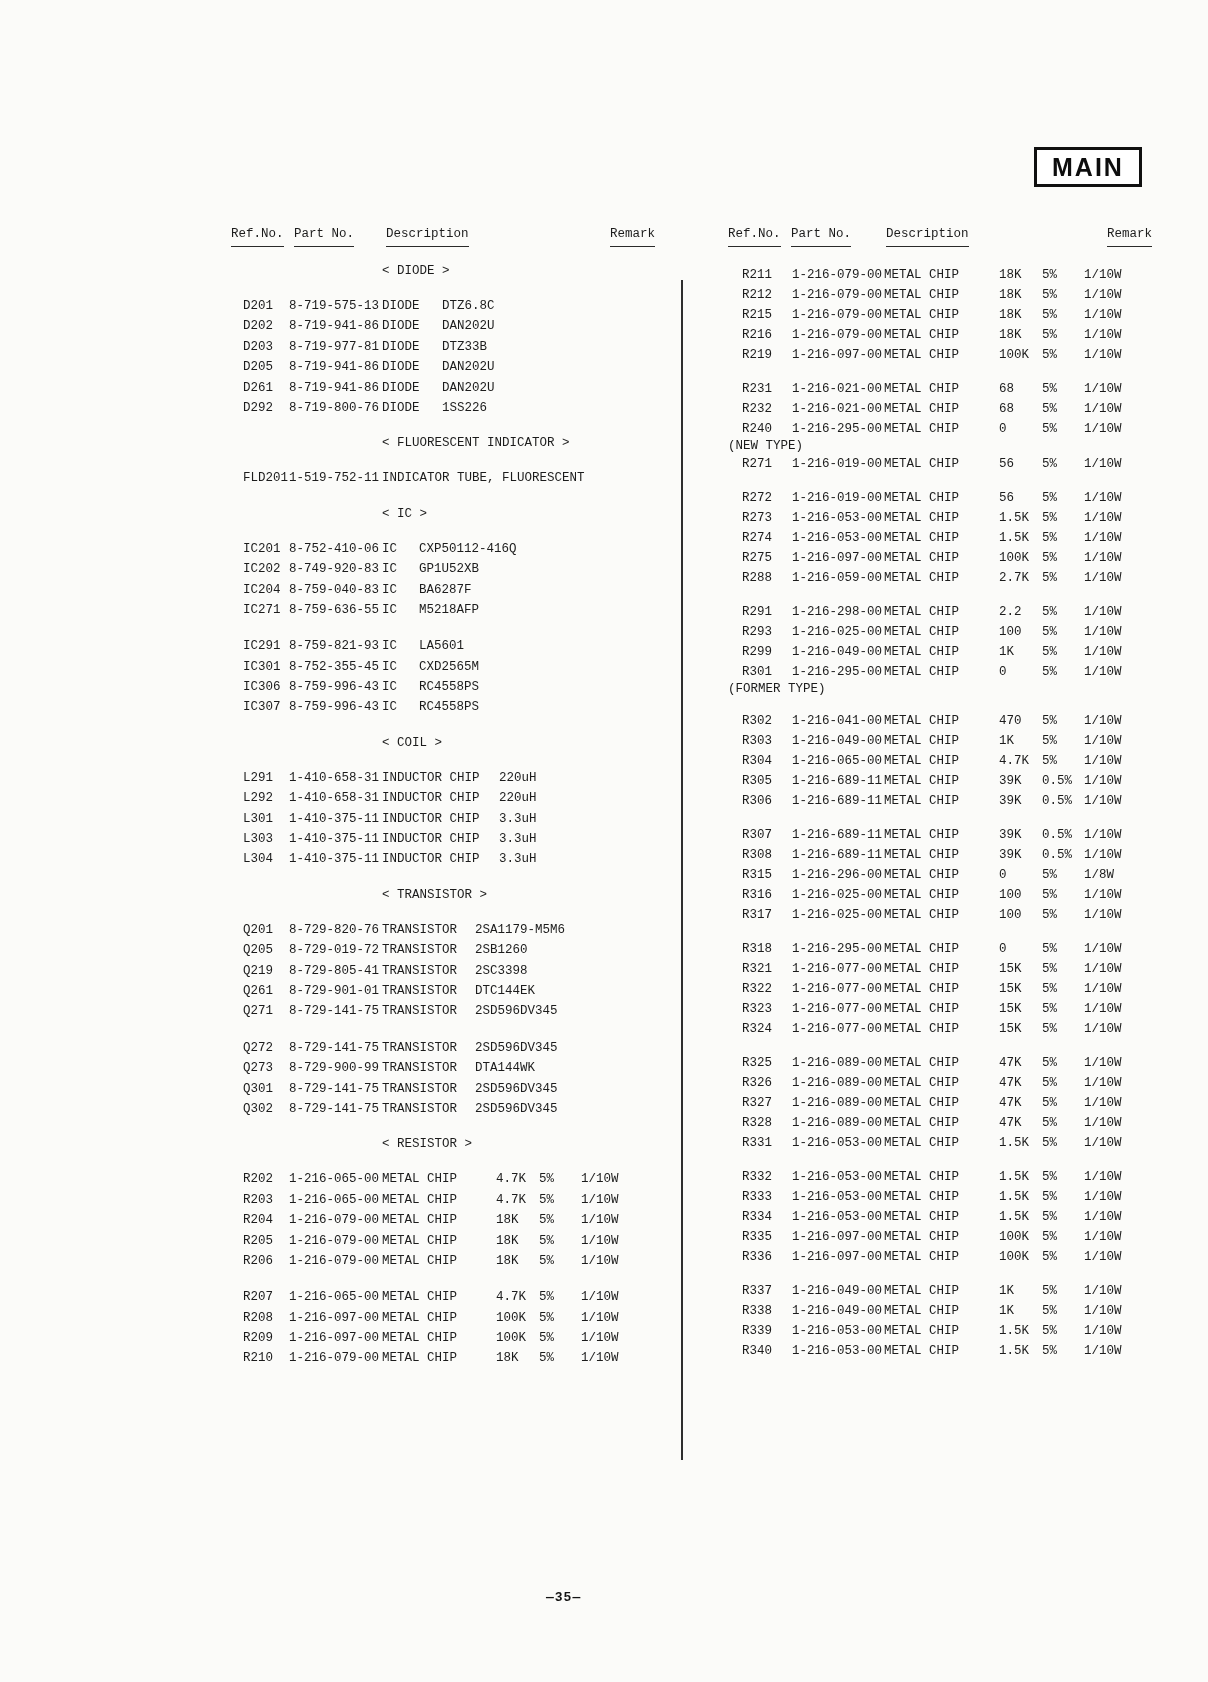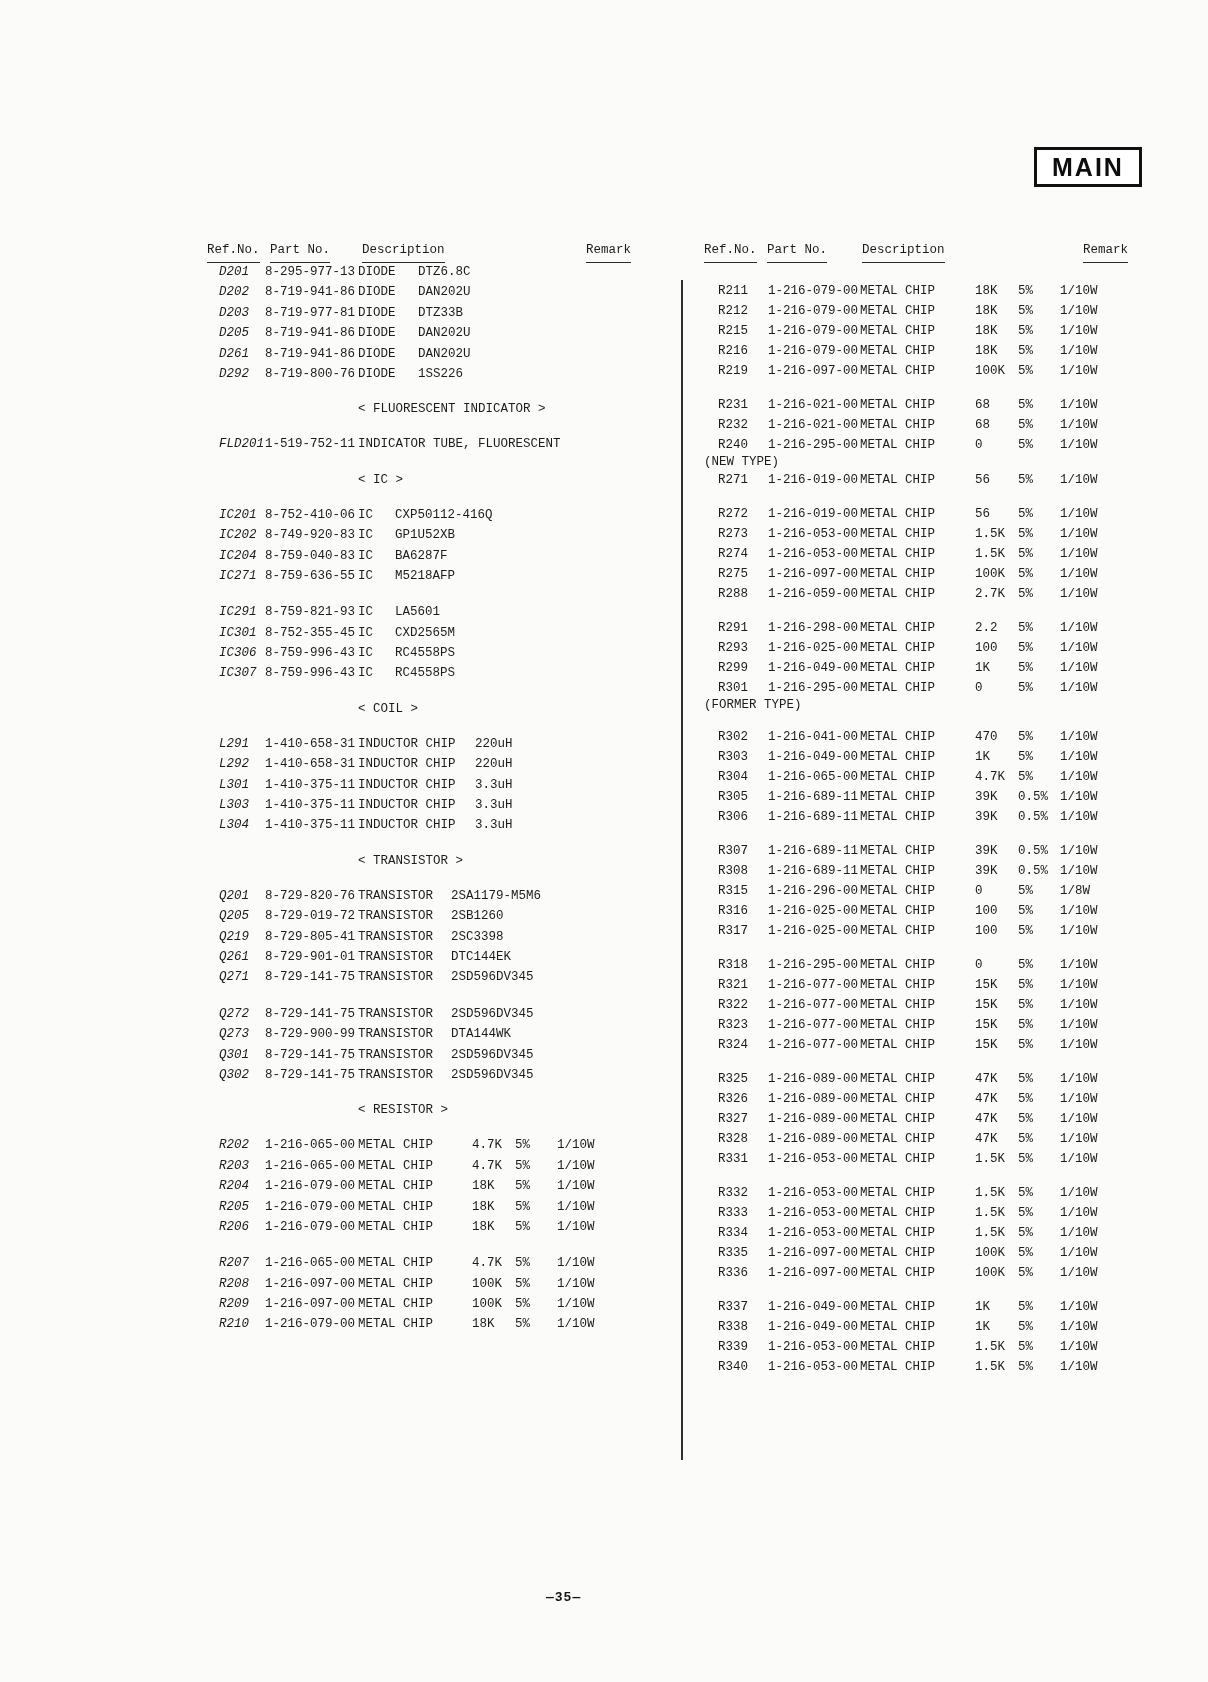--- a/index.html
+++ b/index.html
@@ -9,35 +9,35 @@
     font-family:"Liberation Mono","DejaVu Sans Mono",monospace;
     font-size:12.5px;color:#1c1c1c;overflow:hidden;
   }
   .badge{
     position:absolute;left:1034px;top:147px;width:102px;height:34px;
     border:3px solid #101010;display:flex;align-items:center;justify-content:center;
     font-family:"Liberation Sans",sans-serif;font-weight:bold;font-size:25px;
     letter-spacing:2px;color:#0d0d0d;background:#fff;
   }
   .divider{position:absolute;left:681px;top:280px;width:2px;height:1180px;background:#2e2e2e;}
-  .col{position:absolute;top:242px;}
+  .col{position:absolute;top:226px;margin-left:24px;}
   #left-col{left:207px;width:462px;}
   #right-col{left:704px;width:470px;}
   .header{position:relative;height:20px;line-height:16px;}
   #right-col .header{margin-bottom:19px;}
   .header .h{position:absolute;top:0;padding-bottom:4px;border-bottom:1.5px solid #2a2a2a;white-space:pre;}
   .h-ref{left:0;}
   .h-part{left:63px;}
   #left-col .h-desc{left:155px;}
   #right-col .h-desc{left:158px;}
   .h-remark{left:379px;}
   .prow{position:relative;height:20.4px;line-height:20.4px;}
   #right-col .prow{height:20px;line-height:20px;text-align:center;}
   .cell{position:absolute;white-space:pre;}
-  #left-col .c-ref{left:12px;font-style:italic;}
+  #left-col .c-ref{left:12px;}
   #left-col .c-part{left:58px;}
   #left-col .c-desc{left:151px;}
   #left-col .kind-diode .c-val{left:211px;}
   #left-col .kind-ic .c-val{left:188px;}
   #left-col .kind-coil .c-val{left:268px;}
   #left-col .kind-transistor .c-val{left:244px;}
   #left-col .kind-resistor .c-val{left:265px;}
   #left-col .kind-resistor .c-tol{left:308px;}
   #left-col .kind-resistor .c-watt{left:350px;}
   #right-col .c-ref{left:14px;}
@@ -65,23 +65,24 @@
   <div class="divider"></div>
 
   <div class="col" id="left-col">
     <div class="header">
       <span class="h h-ref">Ref.No.</span>
       <span class="h h-part">Part No.</span>
       <span class="h h-desc">Description</span>
       <span class="h h-remark">Remark</span>
     </div>
     <div id="left-body">
+        <div class="section-title">&lt; DIODE &gt;</div>
         <div class="prow kind-diode">
           <span class="cell c-ref">D201</span>
-          <span class="cell c-part">8-295-977-13</span>
+          <span class="cell c-part">8-719-575-13</span>
           <span class="cell c-desc">DIODE</span>
           <span class="cell c-val">DTZ6.8C</span>
         </div>
         <div class="prow kind-diode">
           <span class="cell c-ref">D202</span>
           <span class="cell c-part">8-719-941-86</span>
           <span class="cell c-desc">DIODE</span>
           <span class="cell c-val">DAN202U</span>
         </div>
         <div class="prow kind-diode">

